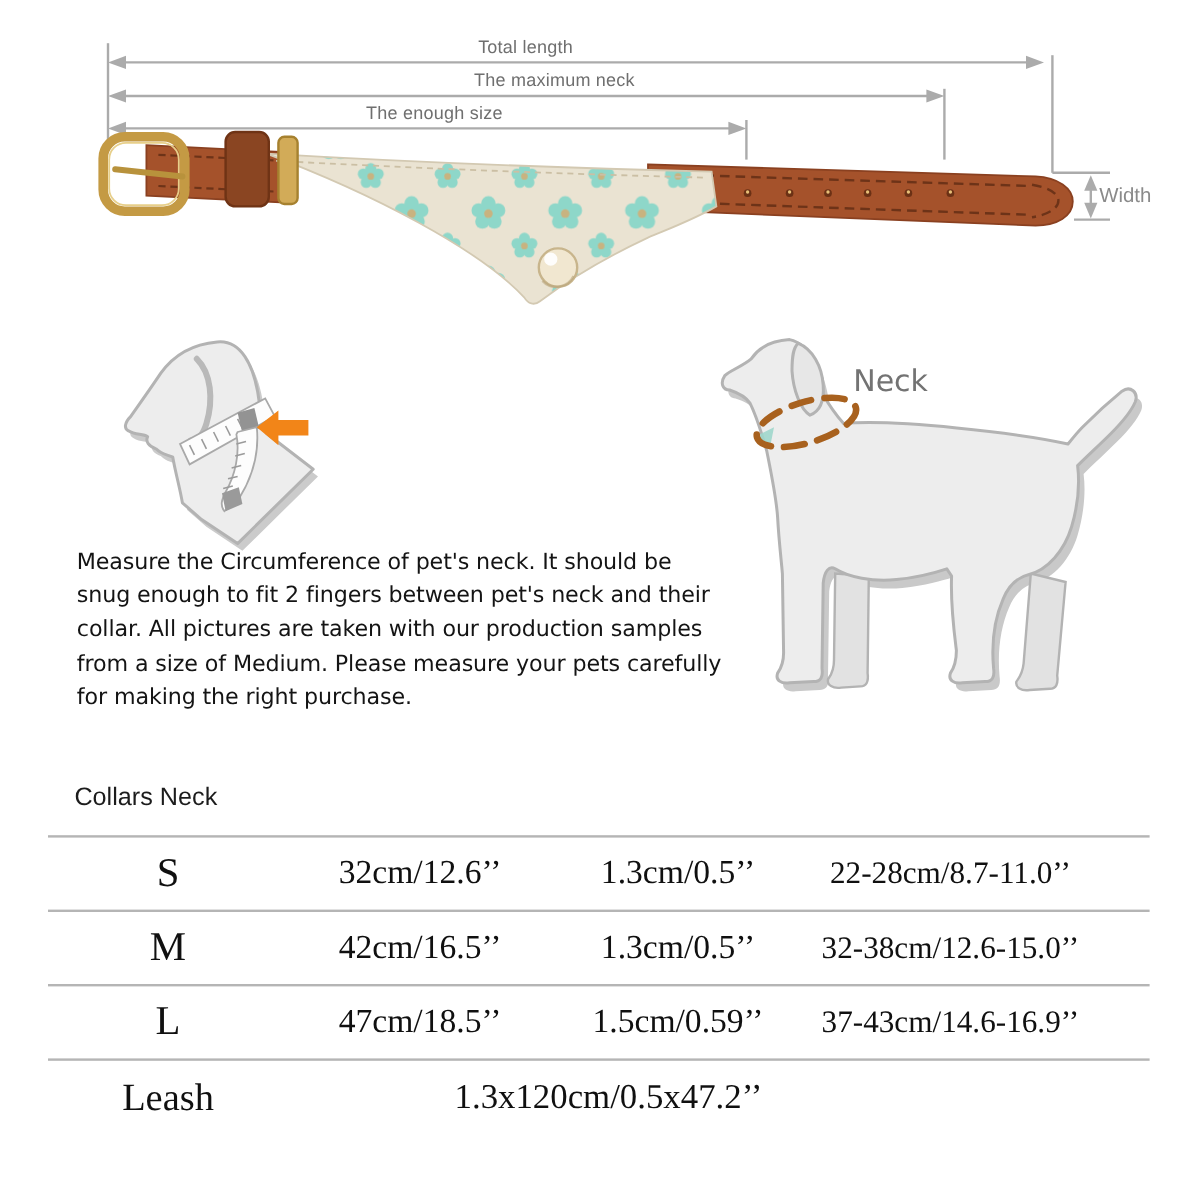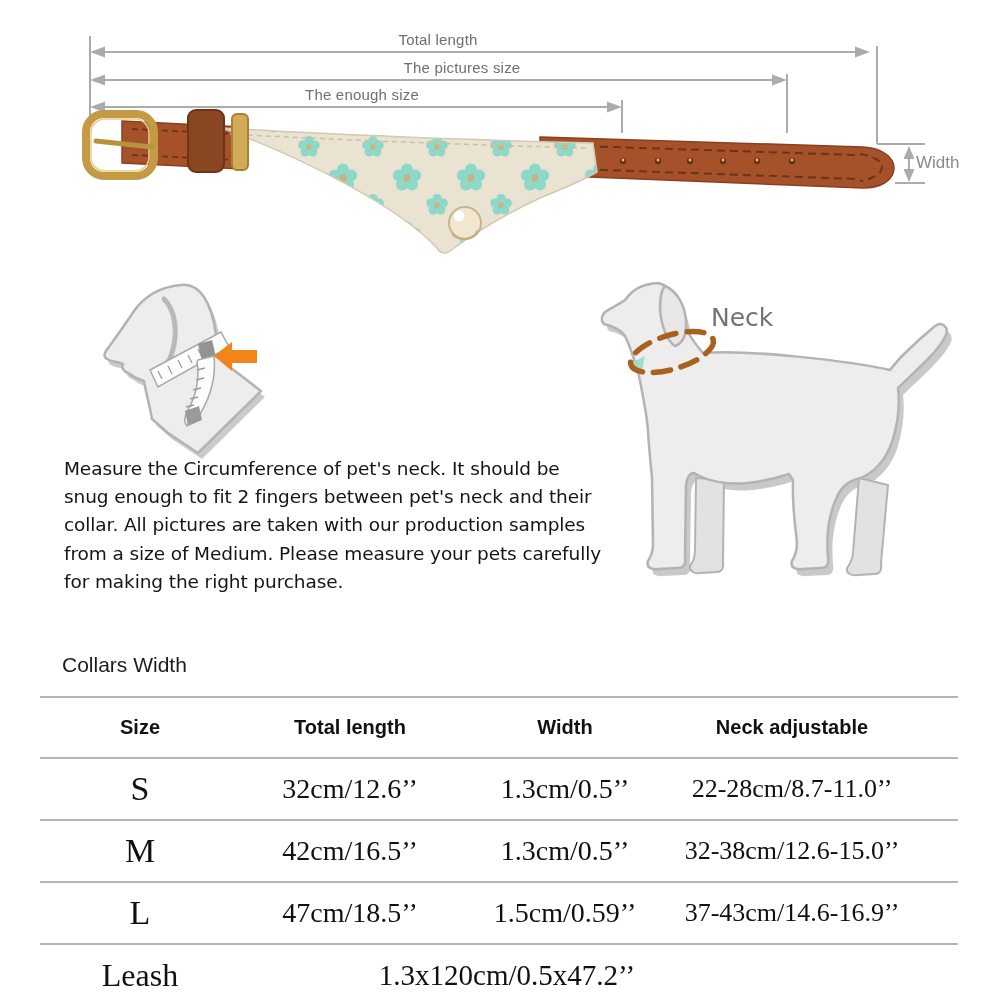--- a/index.html
+++ b/index.html
@@ -73,21 +73,21 @@
       <polygon points="90,80 105,74.5 105,85.5"></polygon>
         <polygon points="787,80 772,74.5 772,85.5"></polygon>
       <polygon points="90,107 105,101.5 105,112.5"></polygon>
         <polygon points="622,107 607,101.5 607,112.5"></polygon>
       <polygon points="909,146 903.5,159 914.5,159"></polygon>
         <polygon points="909,182 903.5,169 914.5,169"></polygon>
     </g>
   </svg>
 
   <div class="dim-label" style="left:438px;top:31px;">Total length</div>
-  <div class="dim-label" style="left:462px;top:59px;">The pictures size</div>
+  <div class="dim-label" style="left:462px;top:59px;">The maximum neck</div>
   <div class="dim-label" style="left:362px;top:86px;">The enough size</div>
   <div class="width-label" style="left:916px;top:153px;">Width</div>
 
   <svg style="left:70px;top:105px;" width="900" height="160" viewBox="0 0 900 160">
     <defs>
       <pattern id="flw" width="64" height="58" patternUnits="userSpaceOnUse">
         <rect width="64" height="58" fill="#eae3d2"></rect>
         <g fill="#8ed7c9">
           <circle cx="17" cy="6.5" r="6"></circle>
             <circle cx="25.1" cy="12.4" r="6"></circle>
@@ -200,36 +200,30 @@
   </svg>
 
   <div class="neck-label" style="left:711px;top:303px;">Neck</div>
 
   <div class="note">Measure the Circumference of pet's neck. It should be
 snug enough to fit 2 fingers between pet's neck and their
 collar. All pictures are taken with our production samples
 from a size of Medium. Please measure your pets carefully
 for making the right purchase.</div>
 
-  <div class="chart-title">Collars Width</div>
+  <div class="chart-title">Collars Neck</div>
 
   <table class="size-table">
     <colgroup>
       <col style="width:200px">
         <col style="width:220px">
         <col style="width:210px">
         <col style="width:288px">
     </colgroup>
     <tbody>
-      <tr class="head-row">
-        <td>Size</td>
-        <td>Total length</td>
-        <td>Width</td>
-        <td>Neck adjustable</td>
-      </tr>
       <tr class="data-row">
         <td class="cell-size">S</td>
         <td class="cell-val">32cm/12.6’’</td>
         <td class="cell-val">1.3cm/0.5’’</td>
         <td class="cell-neck">22-28cm/8.7-11.0’’</td>
       </tr>
       <tr class="data-row">
         <td class="cell-size">M</td>
         <td class="cell-val">42cm/16.5’’</td>
         <td class="cell-val">1.3cm/0.5’’</td>

